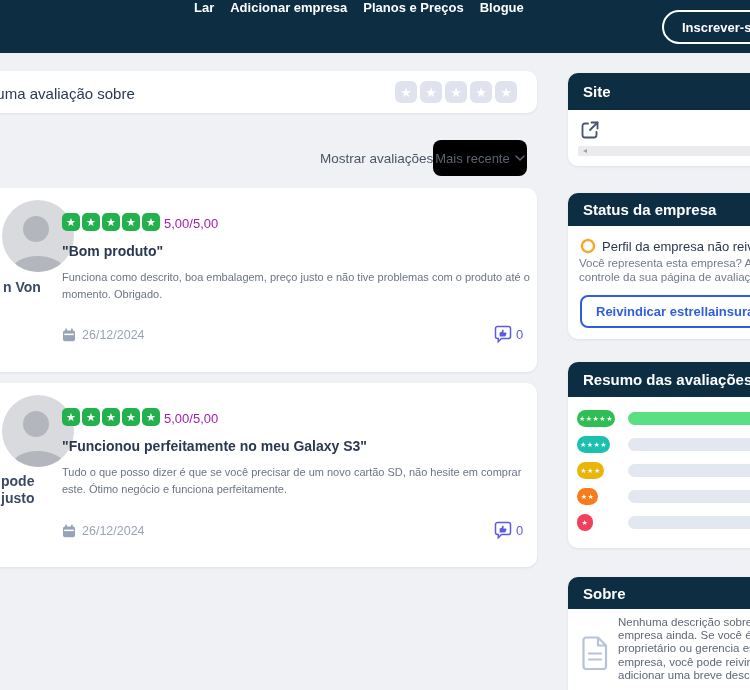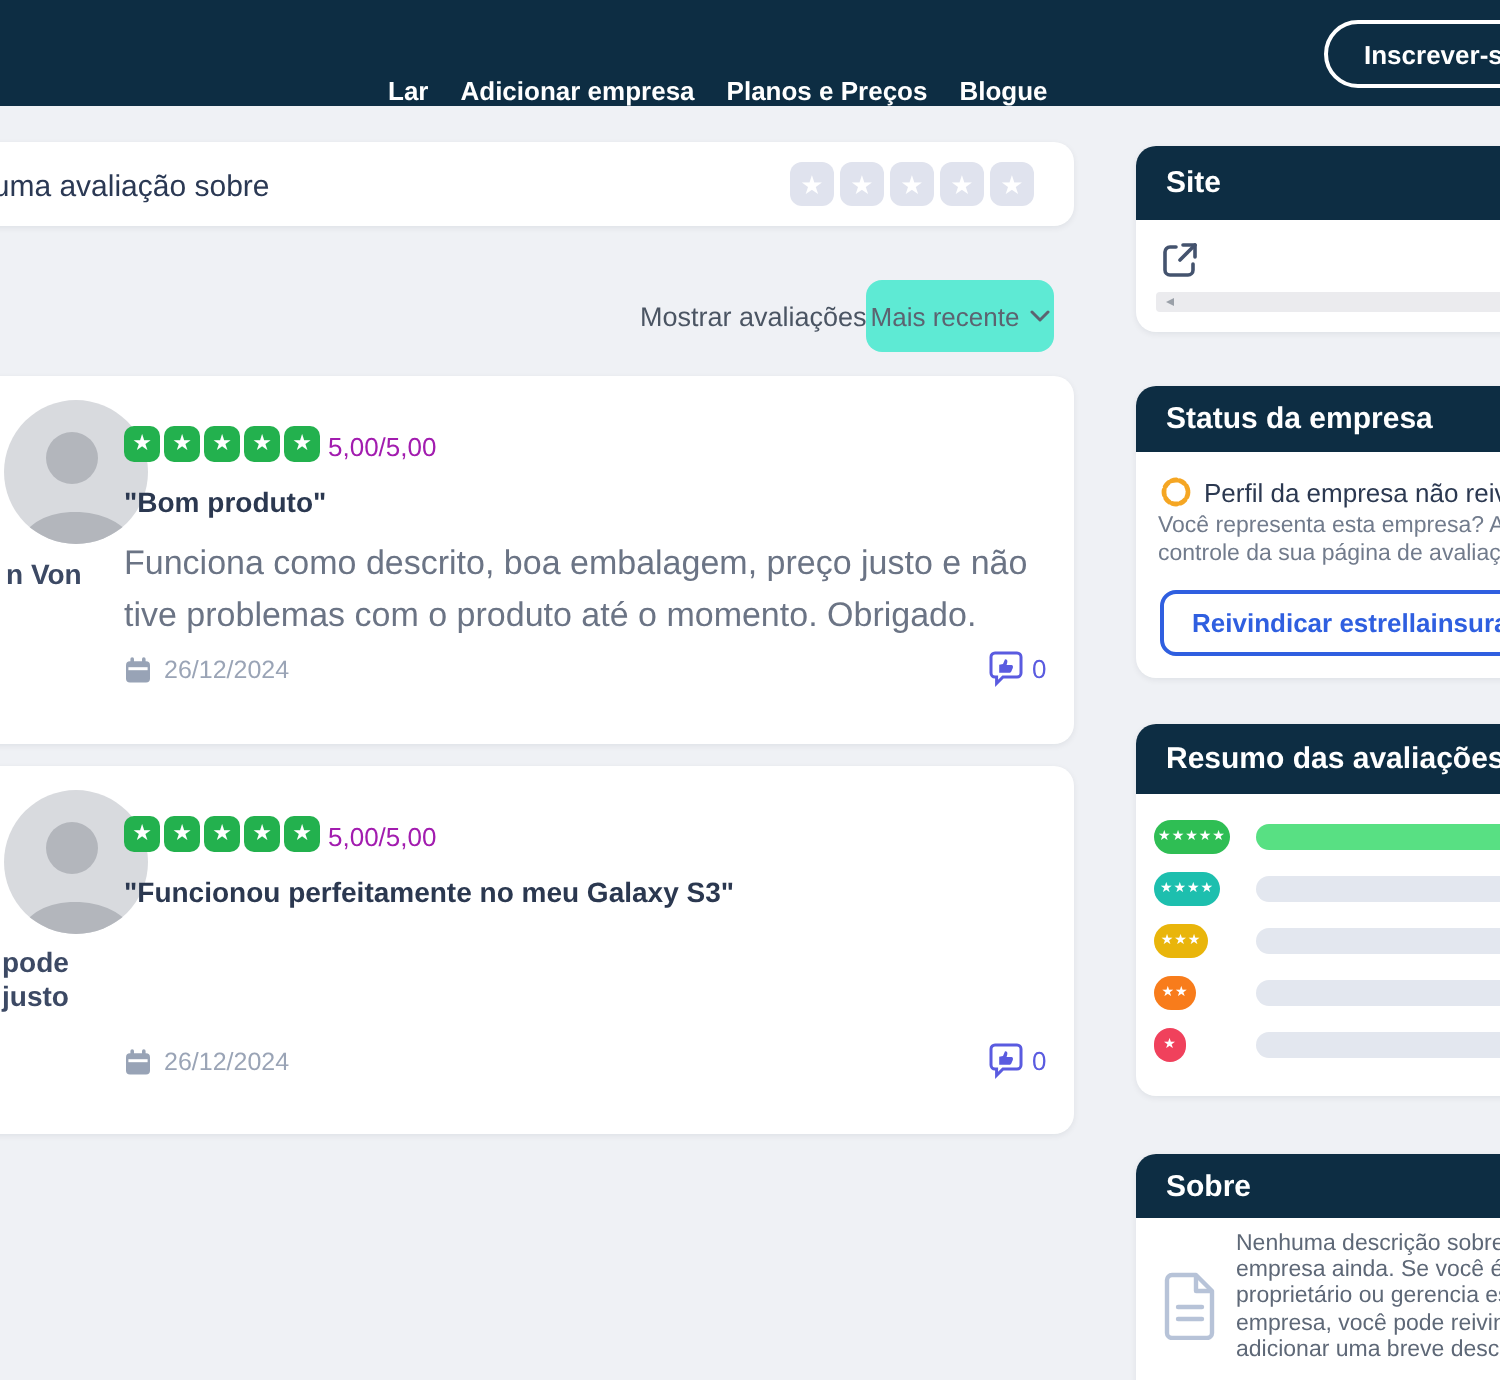--- a/index.html
+++ b/index.html
@@ -2,51 +2,51 @@
 <html><head>
 <meta charset="utf-8">
 <style>
   * { margin:0; padding:0; box-sizing:border-box; }
   html,body { width:750px; height:690px; }
   body { font-family:"Liberation Sans", sans-serif; background:#eff1f5; }
   #page { position:relative; width:750px; height:690px; overflow:hidden; background:#eff1f5; }
 
   
   #navbar { position:absolute; left:0; top:0; width:750px; height:53px; background:#0d2d43; }
-  .nav-links { position:absolute; left:194px; top:0; height:53px; display:flex; gap:16px; align-items:flex-end; }
+  .nav-links { position:absolute; left:194px; top:0; height:53px; display:flex; gap:16px; align-items:flex-start; }
   .nav-link { color:#fff; font-size:13px; font-weight:700; white-space:nowrap; cursor:pointer; }
   .signup-btn { position:absolute; left:662px; top:10px; height:34px; padding:0 18px; display:flex; align-items:center;
     border:2px solid #fff; border-radius:18px; color:#fff; font-size:13px; font-weight:700; background:transparent; white-space:nowrap; }
 
   .card { position:absolute; background:#fff; border-radius:10px; box-shadow:0 1px 3px rgba(16,24,40,.07); }
   .card-head { height:35px; background:#0d2d43; border-radius:10px 10px 0 0; display:flex; align-items:center;
     padding-left:15px; color:#fff; font-size:15px; font-weight:700; }
 
   
   #write-card { left:-200px; top:71px; width:737px; height:42px; }
   #write-prompt { position:absolute; left:-62px; top:85px; font-size:15px; font-weight:500; color:#2b3954; white-space:nowrap; }
   #write-stars { position:absolute; left:395px; top:81px; display:flex; gap:3px; }
   .tile { width:22px; height:22px; border-radius:6px; background:#e0e3ee; display:flex; align-items:center; justify-content:center;
     color:#fff; font-size:13px; line-height:1; cursor:pointer; }
   .tile-sm { width:18px; height:18px; border-radius:5px; background:#23b14e; font-size:11px; cursor:default; }
 
   
   #filter-label { position:absolute; left:320px; top:151px; font-size:13.5px; color:#4b5563; }
-  #filter-pill { position:absolute; left:433px; top:140px; width:94px; height:36px; background:#5eead4; border-radius:8px;
+  #filter-pill { position:absolute; left:433px; top:140px; width:94px; height:36px; background:#000000; border-radius:8px;
     display:flex; align-items:center; justify-content:center; gap:5px; cursor:pointer; }
   #filter-pill span { font-size:13px; color:#5c6370; }
 
   
   .review-card { left:-200px; width:737px; height:184px; }
   .avatar { position:absolute; width:72px; height:72px; border-radius:50%; background:#d8dade; overflow:hidden; }
   .author { position:absolute; font-size:14px; font-weight:700; color:#3c4964; white-space:nowrap; }
   .stars-row { position:absolute; display:flex; gap:2px; }
   .rating-label { position:absolute; font-size:13px; color:#a21caf; }
   .review-title { position:absolute; font-size:14px; font-weight:700; color:#2b3850; white-space:nowrap; }
-  .review-body { position:absolute; width:470px; font-size:17px; color:#6b7485; line-height:1.55; }
+  .review-body { position:absolute; width:470px; font-size:11px; color:#6b7485; line-height:1.55; }
   .date-row { position:absolute; display:flex; align-items:center; gap:6px; color:#9aa4b6; font-size:12.5px; }
   .likes { position:absolute; display:flex; align-items:center; gap:3px; color:#5a5be0; font-size:13px; font-weight:500; cursor:pointer; }
 
   
   #site-card { left:568px; top:73px; width:310px; height:93px; }
   #site-card .card-head { height:37px; }
   #ext-icon { position:absolute; left:579px; top:119px; cursor:pointer; }
   #site-scrollbar { position:absolute; left:578px; top:146px; width:290px; height:10px; background:#ebebee; border-radius:2px; cursor:pointer; }
   #scroll-arrow { position:absolute; left:5px; top:2.5px; width:0; height:0;
     border-top:2.5px solid transparent; border-bottom:2.5px solid transparent; border-right:4px solid #9aa0a8; }
@@ -147,20 +147,21 @@
   <span class="author" style="left:1px; top:490px">justo</span>
   <div class="stars-row" style="left:62px; top:408px">
     <span class="tile tile-sm">★</span>
     <span class="tile tile-sm">★</span>
     <span class="tile tile-sm">★</span>
     <span class="tile tile-sm">★</span>
     <span class="tile tile-sm">★</span>
   </div>
   <span class="rating-label" style="left:164px; top:411px">5,00/5,00</span>
   <span class="review-title" style="left:62px; top:438px">"Funcionou perfeitamente no meu Galaxy S3"</span>
+  <p class="review-body" style="left:62px; top:464px">Tudo o que posso dizer é que se você precisar de um novo cartão SD, não hesite em comprar este. Ótimo negócio e funciona perfeitamente.</p>
   <div class="date-row" style="left:62px; top:524px">
     <svg width="14" height="14" viewBox="0 0 14 14">
       <rect x="1" y="2.6" width="12" height="10.6" rx="2" fill="#98a3b6"></rect>
       <rect x="3.2" y="0.6" width="1.8" height="3.4" rx="0.9" fill="#98a3b6"></rect>
       <rect x="9" y="0.6" width="1.8" height="3.4" rx="0.9" fill="#98a3b6"></rect>
       <rect x="2.2" y="5.6" width="9.6" height="1.5" fill="#fff"></rect>
     </svg>
     <span>26/12/2024</span>
   </div>
   <div class="likes" style="left:494px; top:521px">

